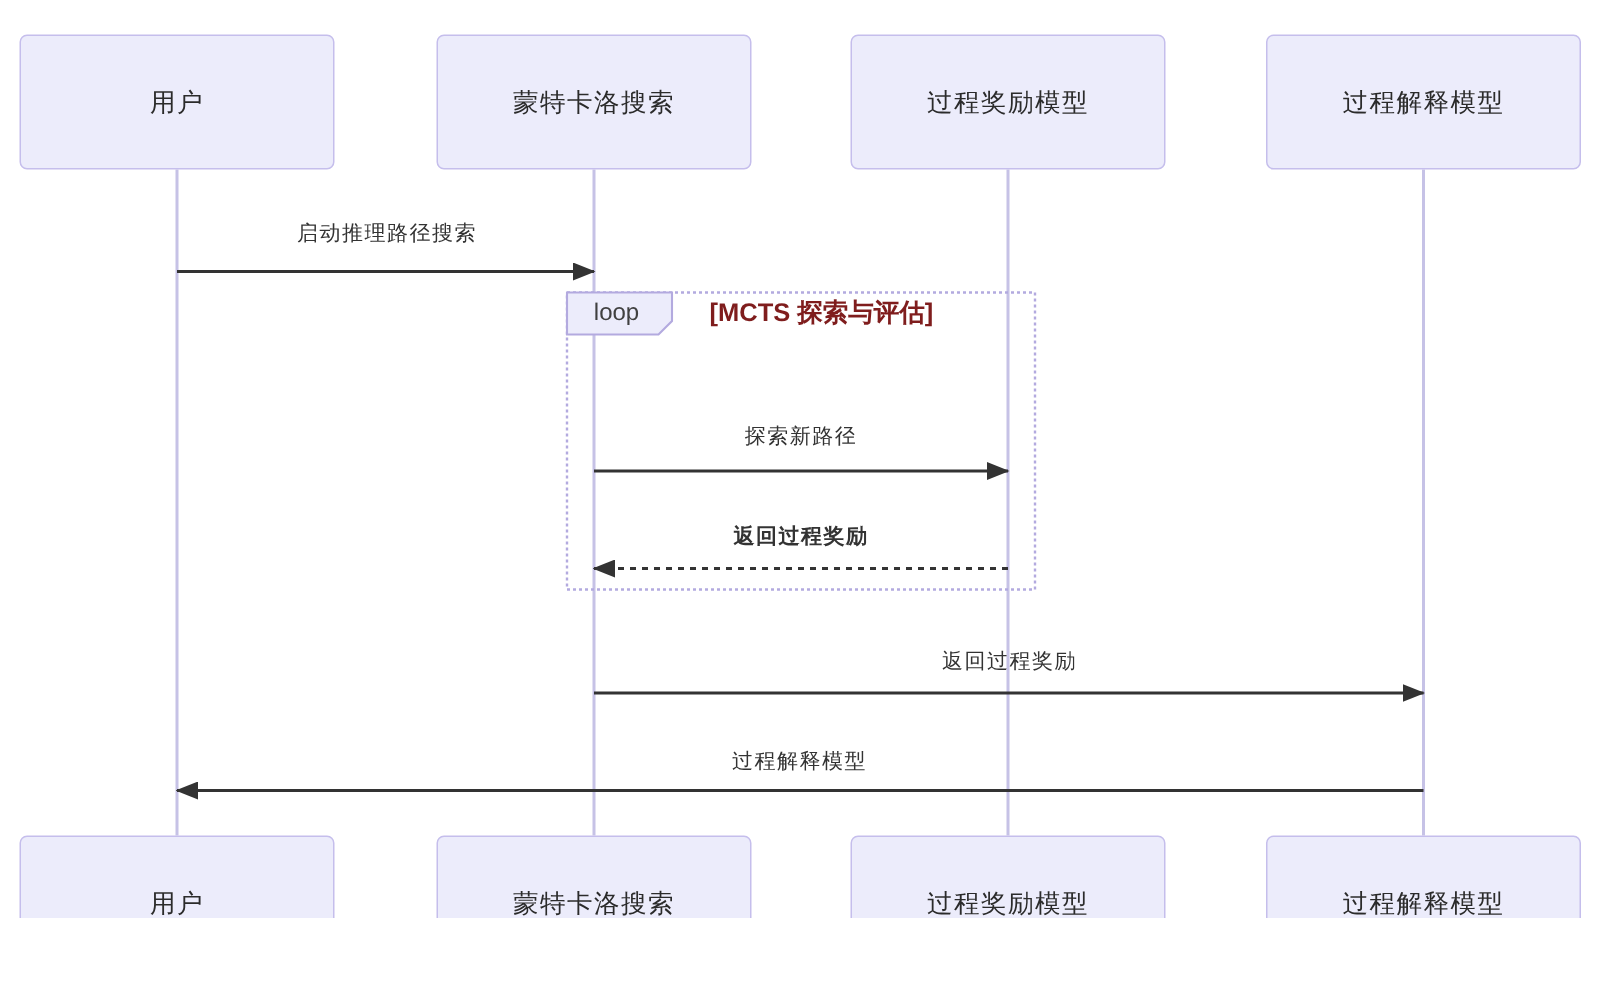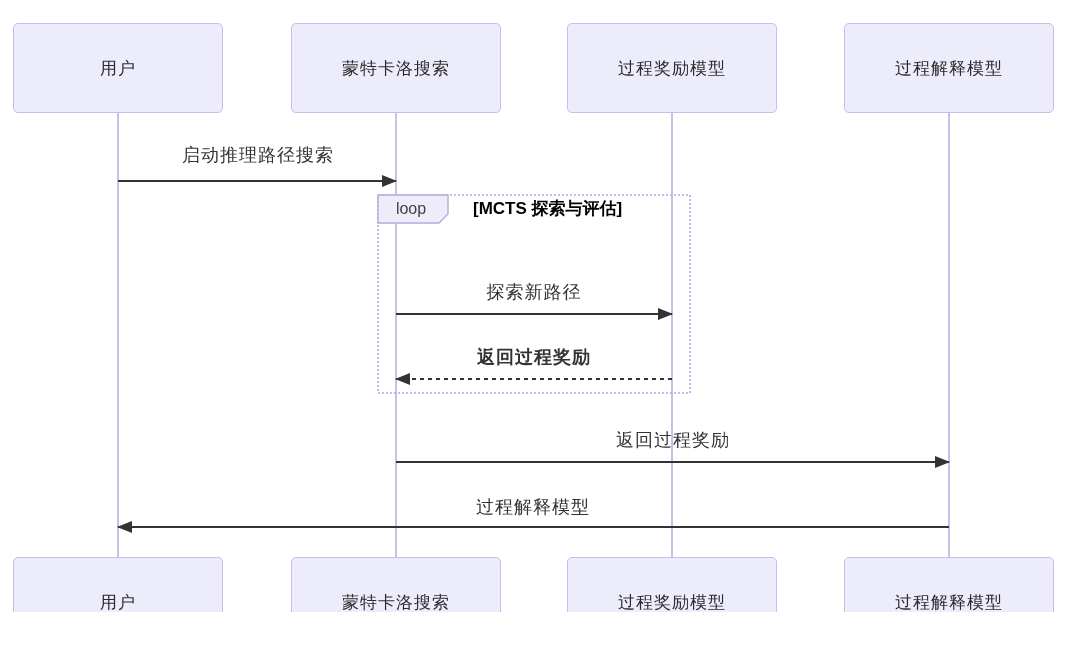--- a/index.html
+++ b/index.html
@@ -34,40 +34,40 @@
   }
   .actor-box span {
     font-size: 17px;
     color: #2b2b2b;
     letter-spacing: 1px;
     white-space: nowrap;
   }
   .msg-label {
     position: absolute;
     transform: translateX(-50%);
-    font-size: 18px;
+    font-size: 14px;
     line-height: 22px;
     color: #333333;
     white-space: nowrap;
     letter-spacing: 1px;
   }
   .loop-keyword {
     position: absolute;
     transform: translateX(-50%);
     font-size: 16px;
     line-height: 20px;
     color: #404040;
     white-space: nowrap;
   }
   .loop-title {
     position: absolute;
     font-size: 17px;
     line-height: 22px;
     font-weight: bold;
-    color: #000000;
+    color: #7f1d1d;
     white-space: nowrap;
   }
 </style>
 </head>
 <body>
 
 <div class="diagram">
 
   <svg width="1080" height="664" viewBox="0 0 1080 664">
     <defs>
@@ -111,21 +111,21 @@
     <span>蒙特卡洛搜索</span>
   </div>
   <div class="actor-box" style="left:567px; top:557px;">
     <span>过程奖励模型</span>
   </div>
   <div class="actor-box" style="left:844px; top:557px;">
     <span>过程解释模型</span>
   </div>
 
   <div class="msg-label" style="left:258px; top:144px;">启动推理路径搜索</div>
-  <div class="msg-label" style="left:534px; top:281px;">探索新路径</div>
+  <div class="msg-label" style="left:534px; top:281px;font-family:Liberation Mono, monospace;">探索新路径</div>
   <div class="msg-label" style="left:534px; top:346px;font-weight:bold;">返回过程奖励</div>
   <div class="msg-label" style="left:673px; top:429px;">返回过程奖励</div>
   <div class="msg-label" style="left:533px; top:496px;">过程解释模型</div>
 
   <div class="loop-keyword" style="left:411px; top:199px;">loop</div>
   <div class="loop-title" style="left:473px; top:198px;">[MCTS 探索与评估]</div>
 
 </div>
 
 </body></html>

